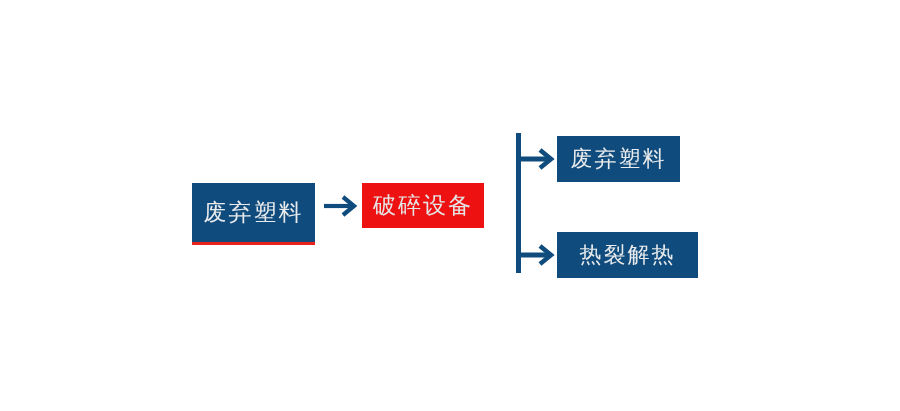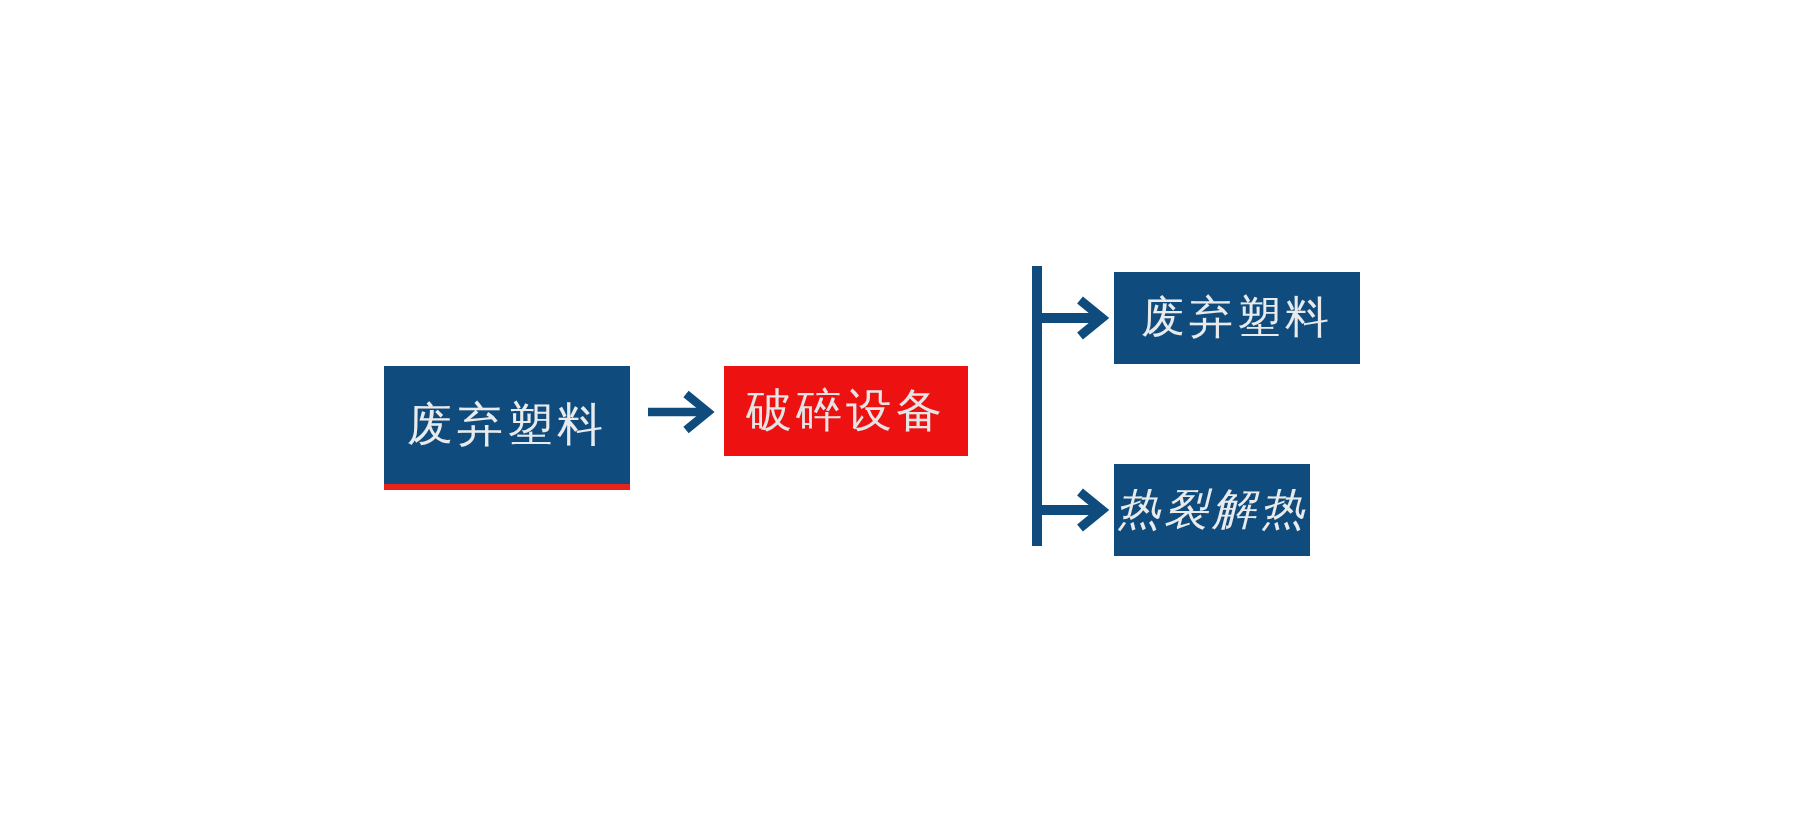--- a/index.html
+++ b/index.html
@@ -60,24 +60,23 @@
   #node-branch-0 {
     left: 557px;
     top: 136px;
     width: 123px;
     height: 46px;
     font-size: 22px;
   }
   #node-branch-1 {
     left: 557px;
     top: 232px;
-    width: 98px;
+    width: 141px;
     height: 46px;
     font-size: 22px;
-    font-style: italic;
   }
   
   .connector {
     position: absolute;
     overflow: visible;
   }
   #connector-main {
     left: 318px;
     top: 190px;
     width: 46px;

